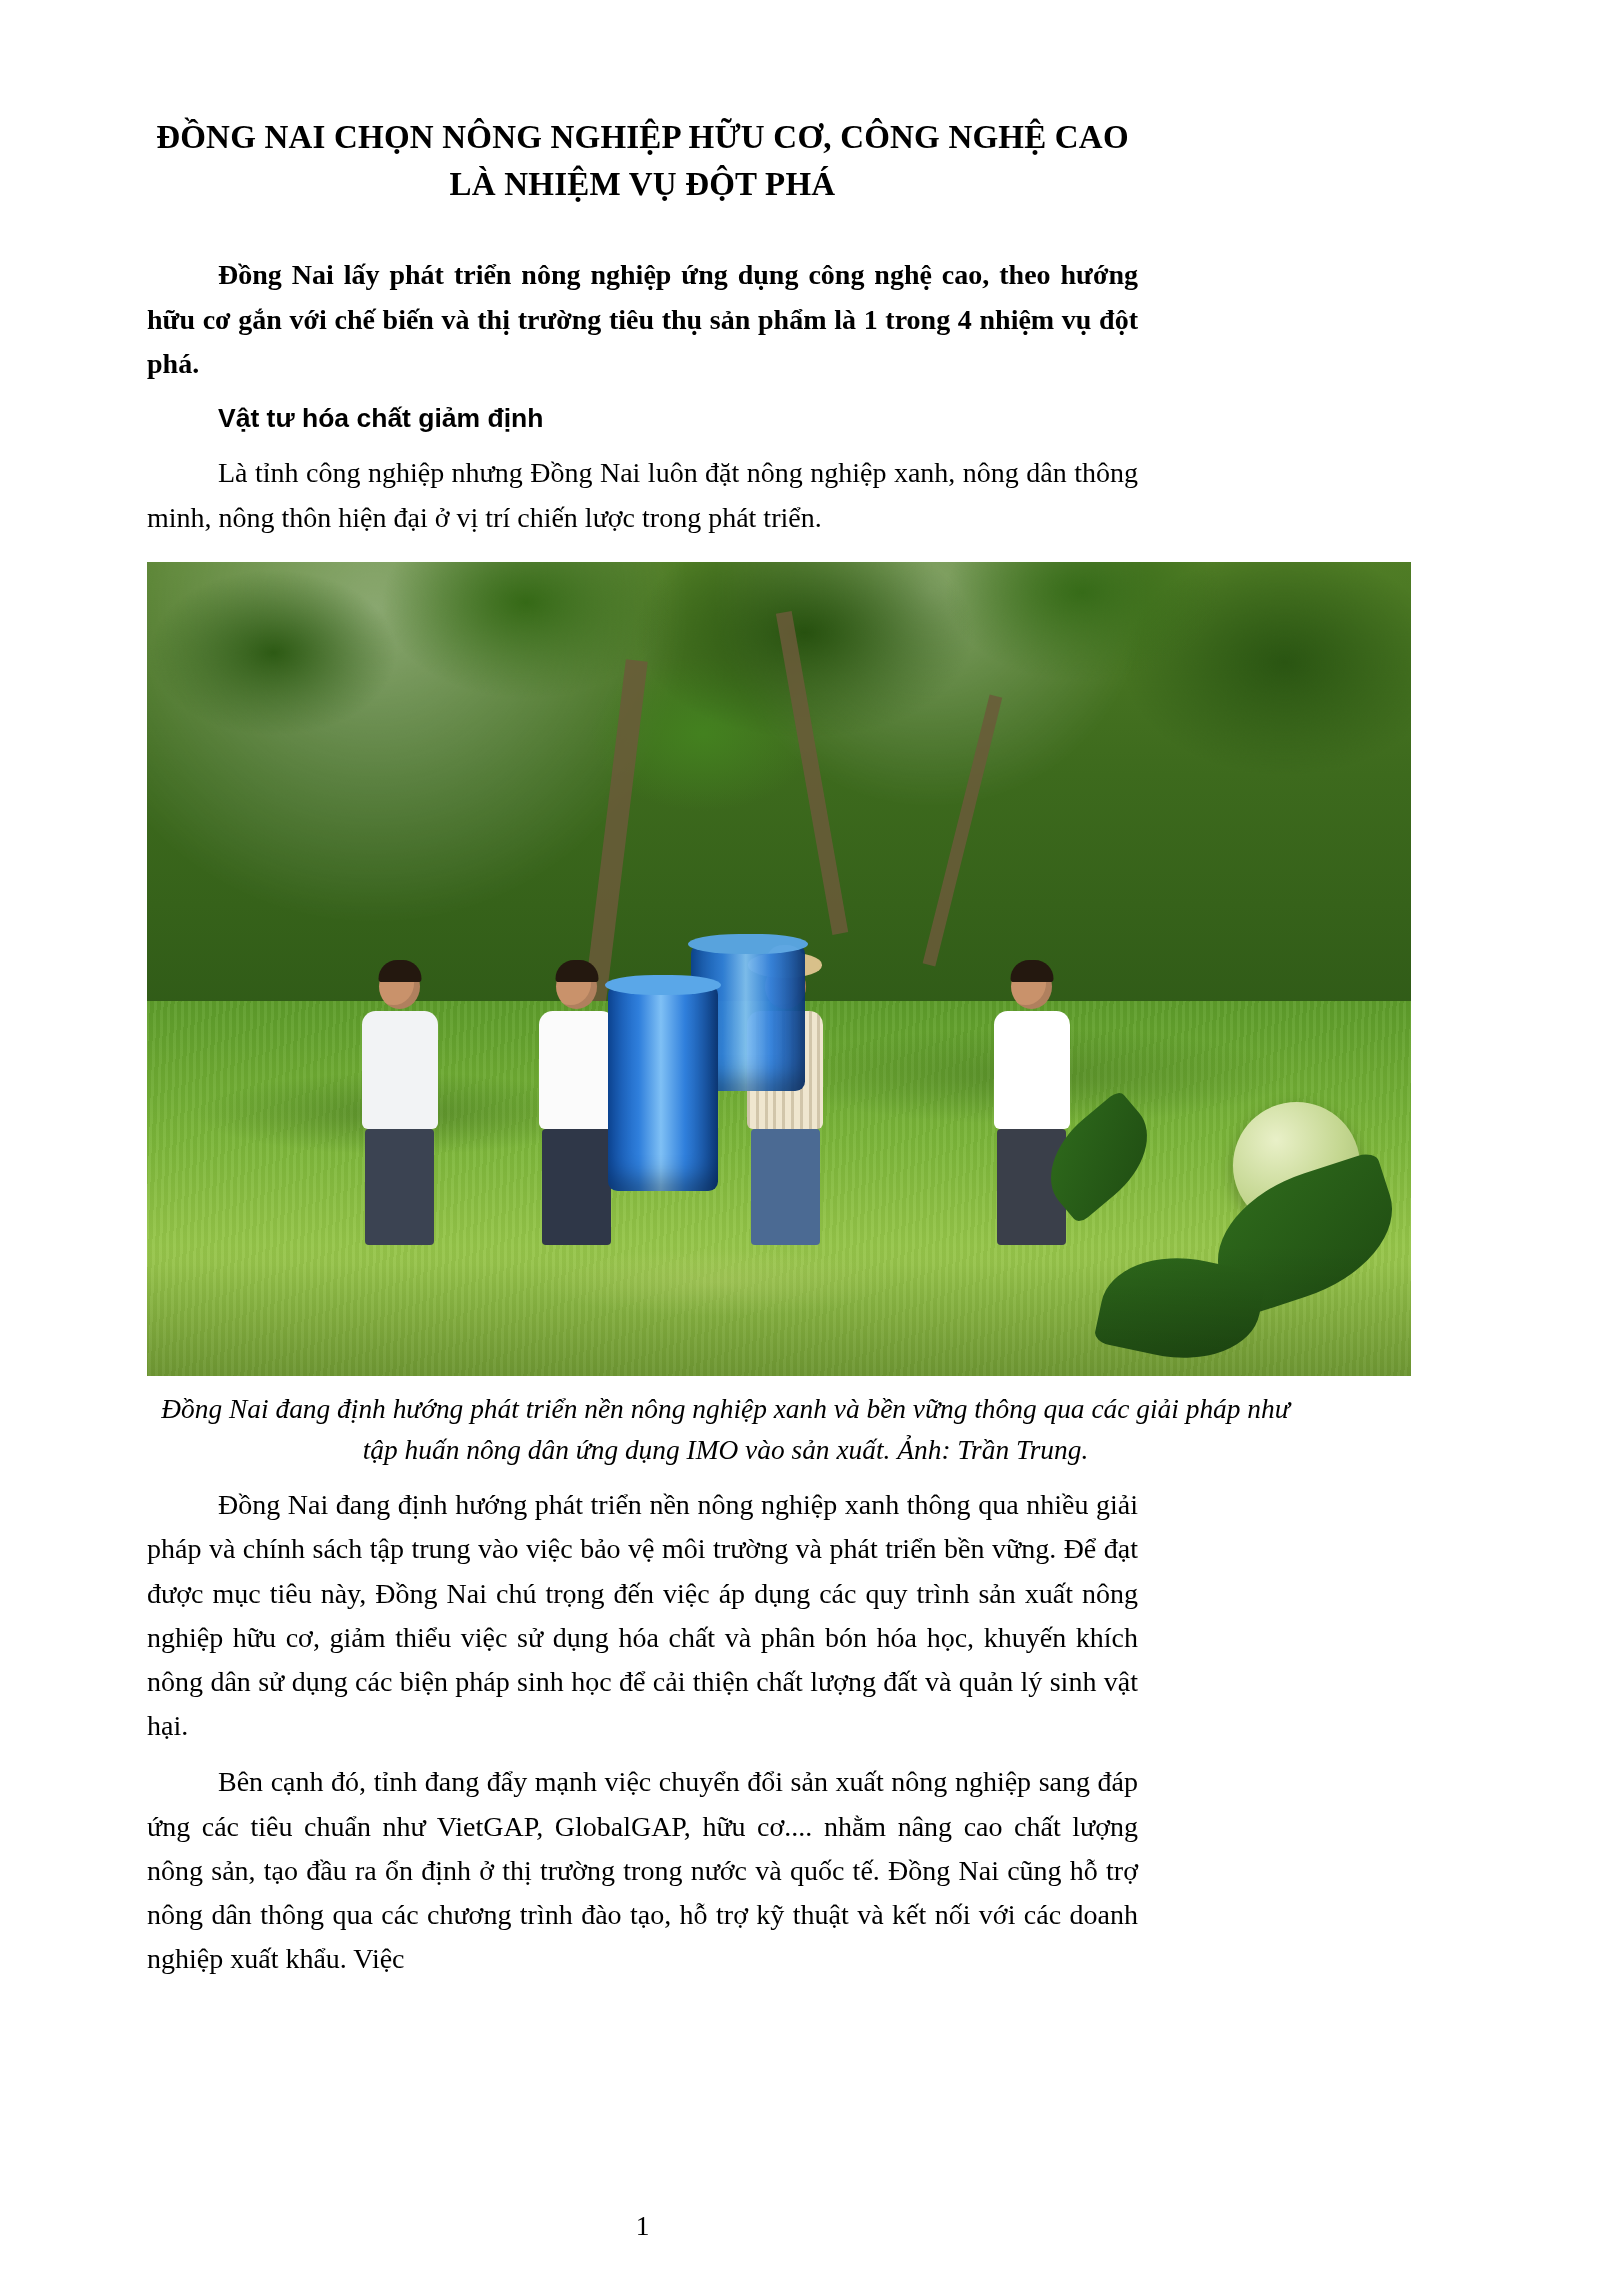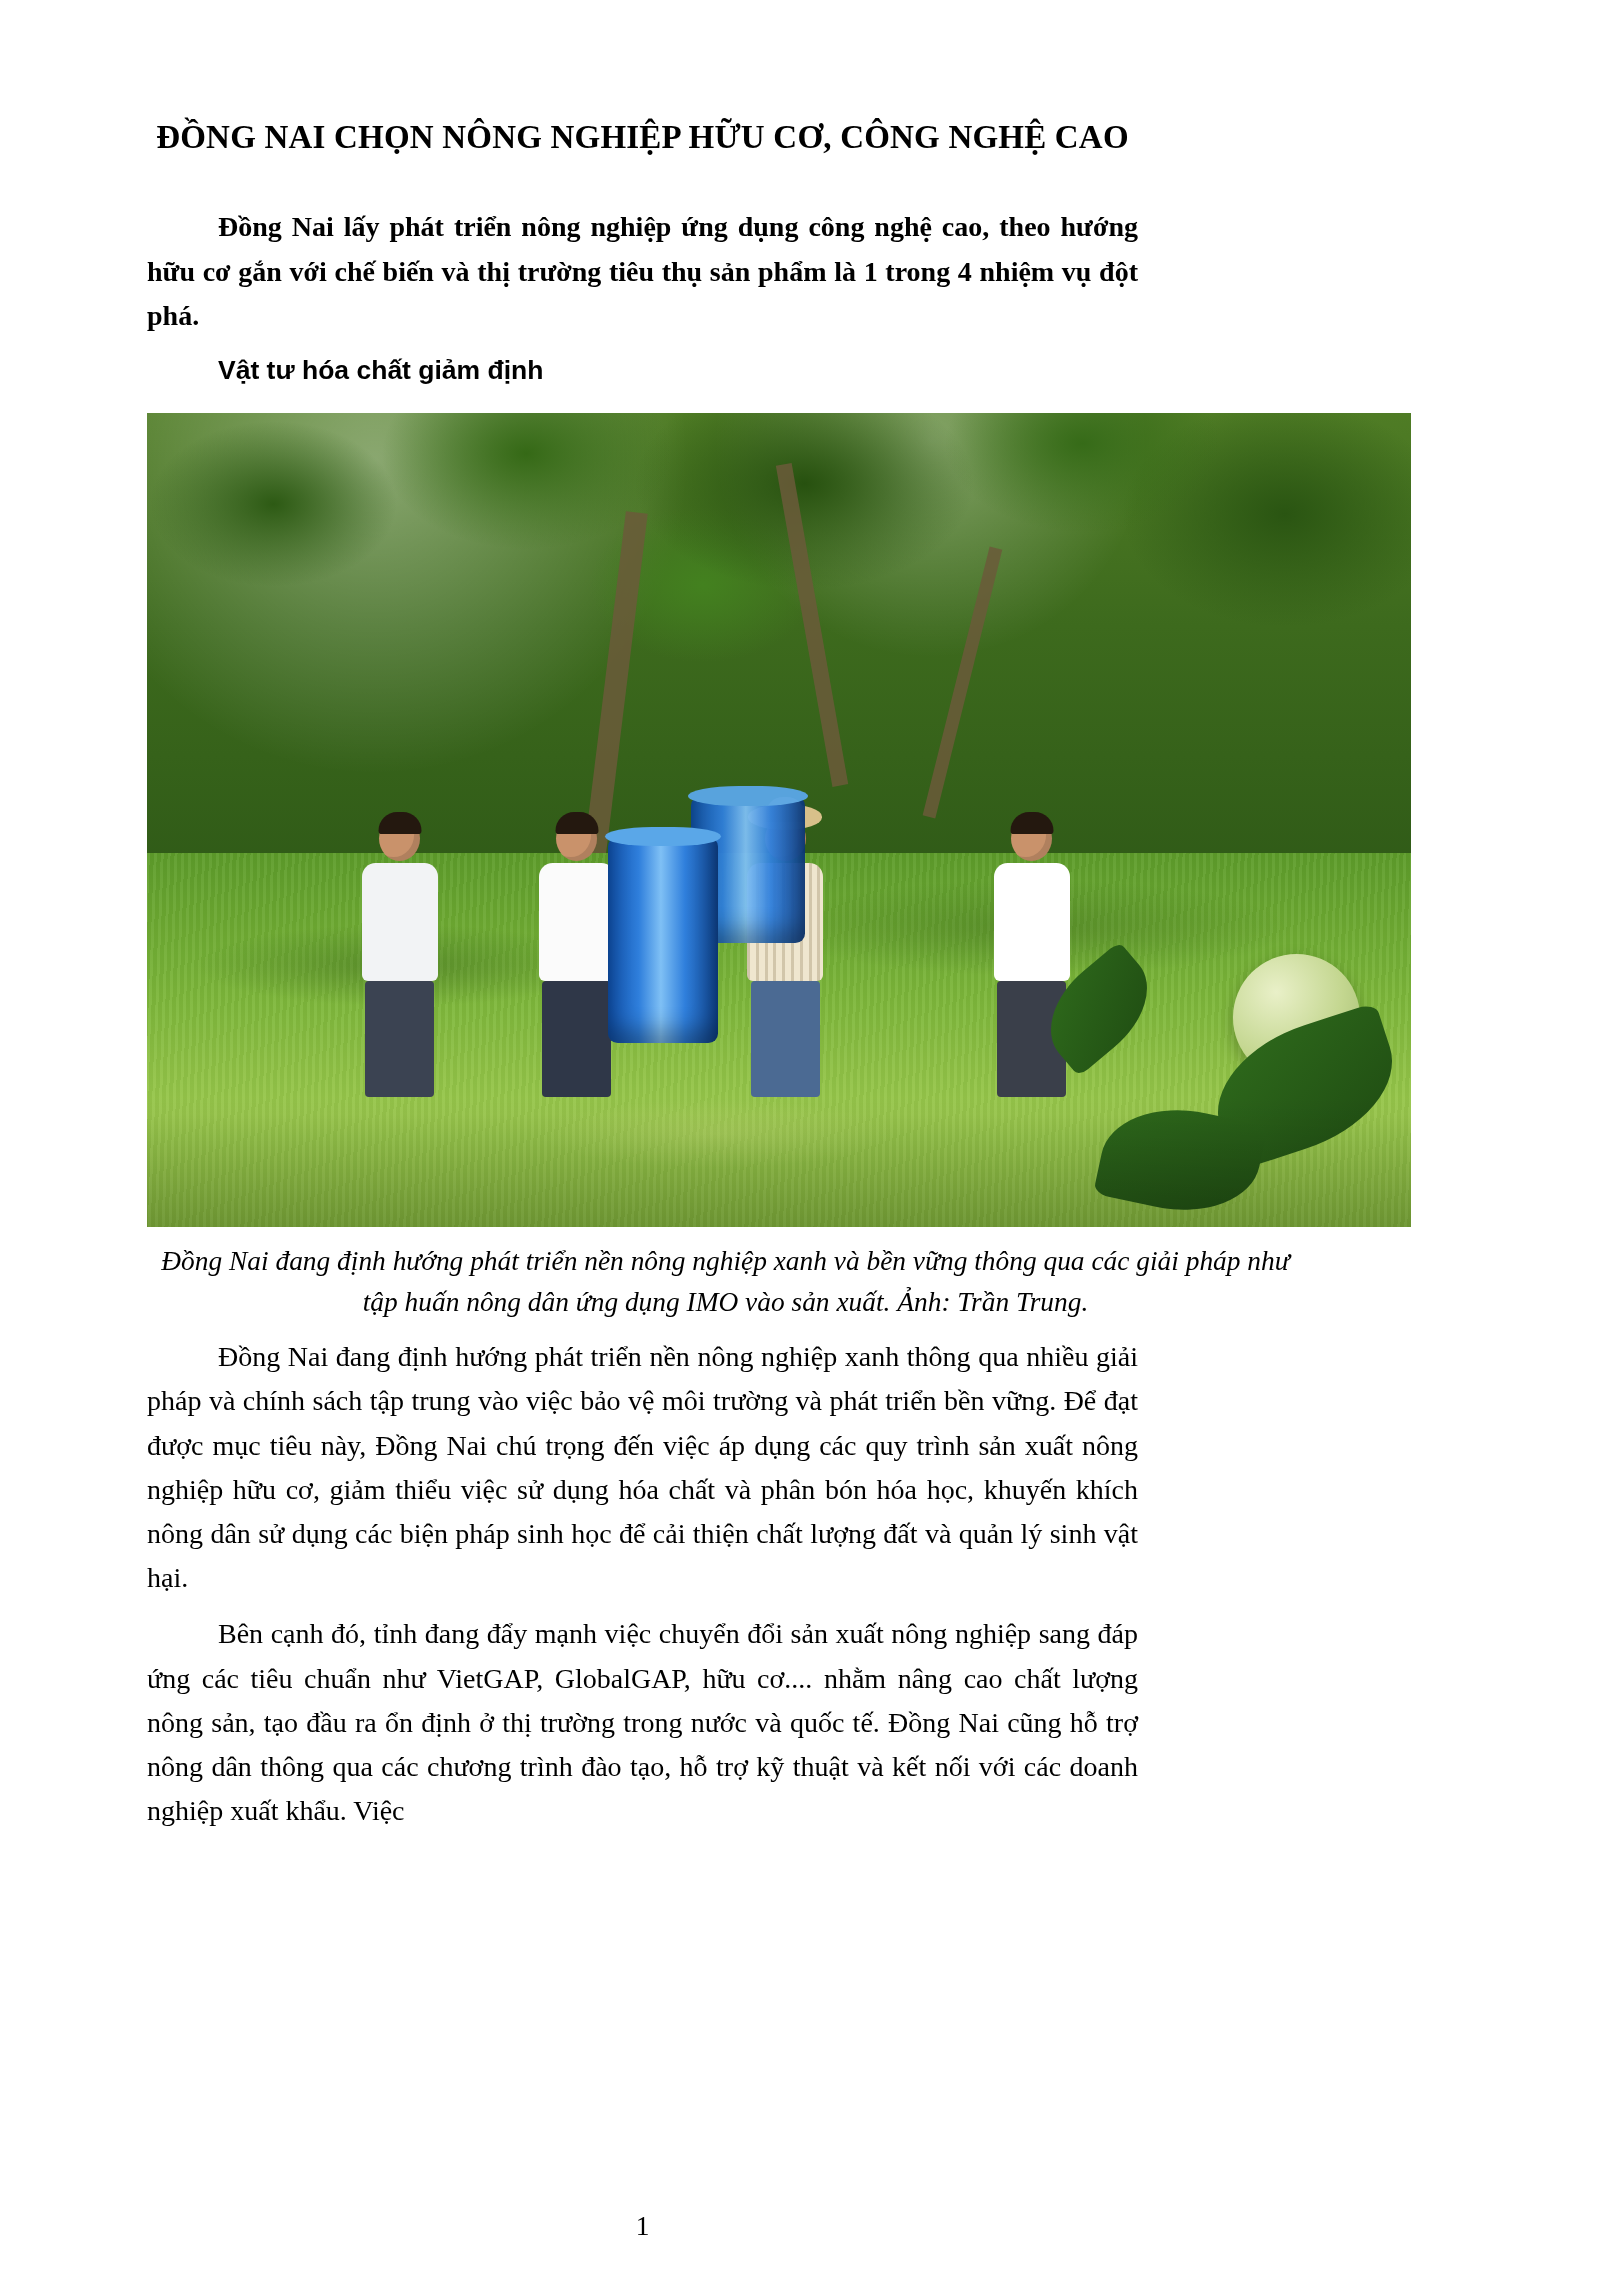--- a/index.html
+++ b/index.html
@@ -180,26 +180,28 @@
     font-size: 27.4px;
   }
 </style>
 </head>
 <body>
 
 <div class="page">
 
   <h1 class="doc-title">
     <span class="line">ĐỒNG NAI CHỌN NÔNG NGHIỆP HỮU CƠ, CÔNG NGHỆ CAO</span>
+    <span class="line">LÀ NHIỆM VỤ ĐỘT PHÁ</span>
   </h1>
 
   <p class="para bold">Đồng Nai lấy phát triển nông nghiệp ứng dụng công nghệ cao, theo hướng hữu cơ gắn với chế biến và thị trường tiêu thụ sản phẩm là 1 trong 4 nhiệm vụ đột phá.</p>
 
   <p class="subhead">Vật tư hóa chất giảm định</p>
 
+  <p class="para">Là tỉnh công nghiệp nhưng Đồng Nai luôn đặt nông nghiệp xanh, nông dân thông minh, nông thôn hiện đại ở vị trí chiến lược trong phát triển.</p>
 
   <div class="figure">
     <div class="photo" aria-label="Bốn người đứng trong vườn bưởi quanh thùng phuy nhựa màu xanh dương">
       <div class="sky"></div>
       <div class="canopy"></div>
       <div class="trunk t1"></div>
       <div class="trunk t2"></div>
       <div class="trunk t3"></div>
       <div class="grass"></div>
 

